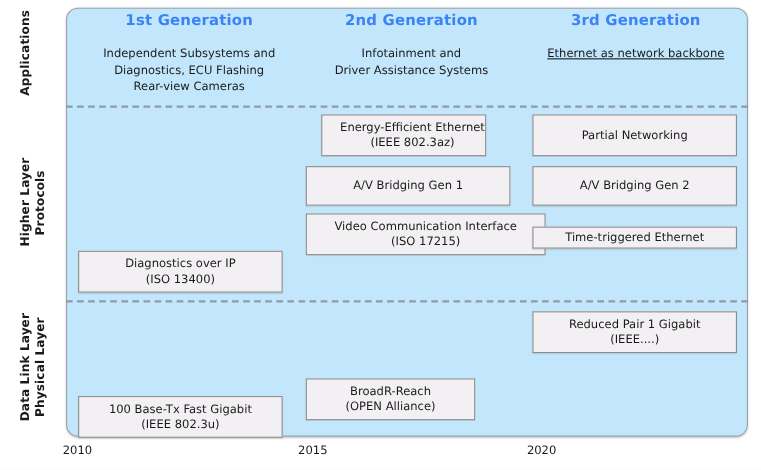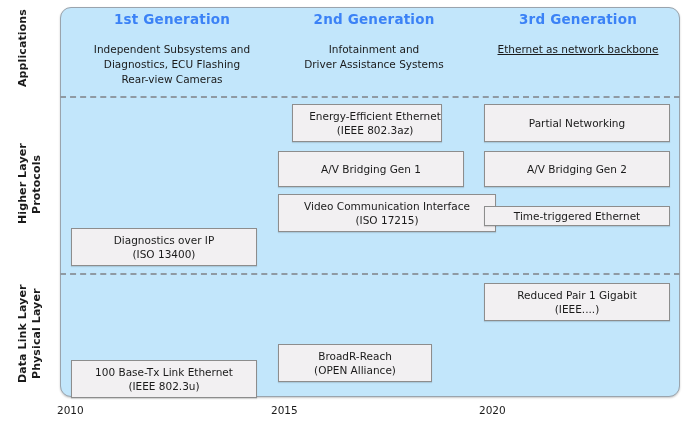--- a/index.html
+++ b/index.html
@@ -158,18 +158,18 @@
 <div class="tech-box" id="box-partial">Partial Networking</div>
 <div class="tech-box" id="box-avb2">A/V Bridging Gen 2</div>
 <div class="tech-box" id="box-tte">Time-triggered Ethernet</div>
 <div class="tech-box" id="box-doip">Diagnostics over IP
 (ISO 13400)</div>
 
 <div class="tech-box" id="box-rp1g">Reduced Pair 1 Gigabit
 (IEEE....)</div>
 <div class="tech-box" id="box-broadr">BroadR-Reach
 (OPEN Alliance)</div>
-<div class="tech-box" id="box-100basetx">100 Base-Tx Link Ethernet
+<div class="tech-box" id="box-100basetx">100 Base-Tx Fast Gigabit
 (IEEE 802.3u)</div>
 
 <div class="year-label" id="year-2010">2010</div>
 <div class="year-label" id="year-2015">2015</div>
 <div class="year-label" id="year-2020">2020</div>
 
 </body></html>

